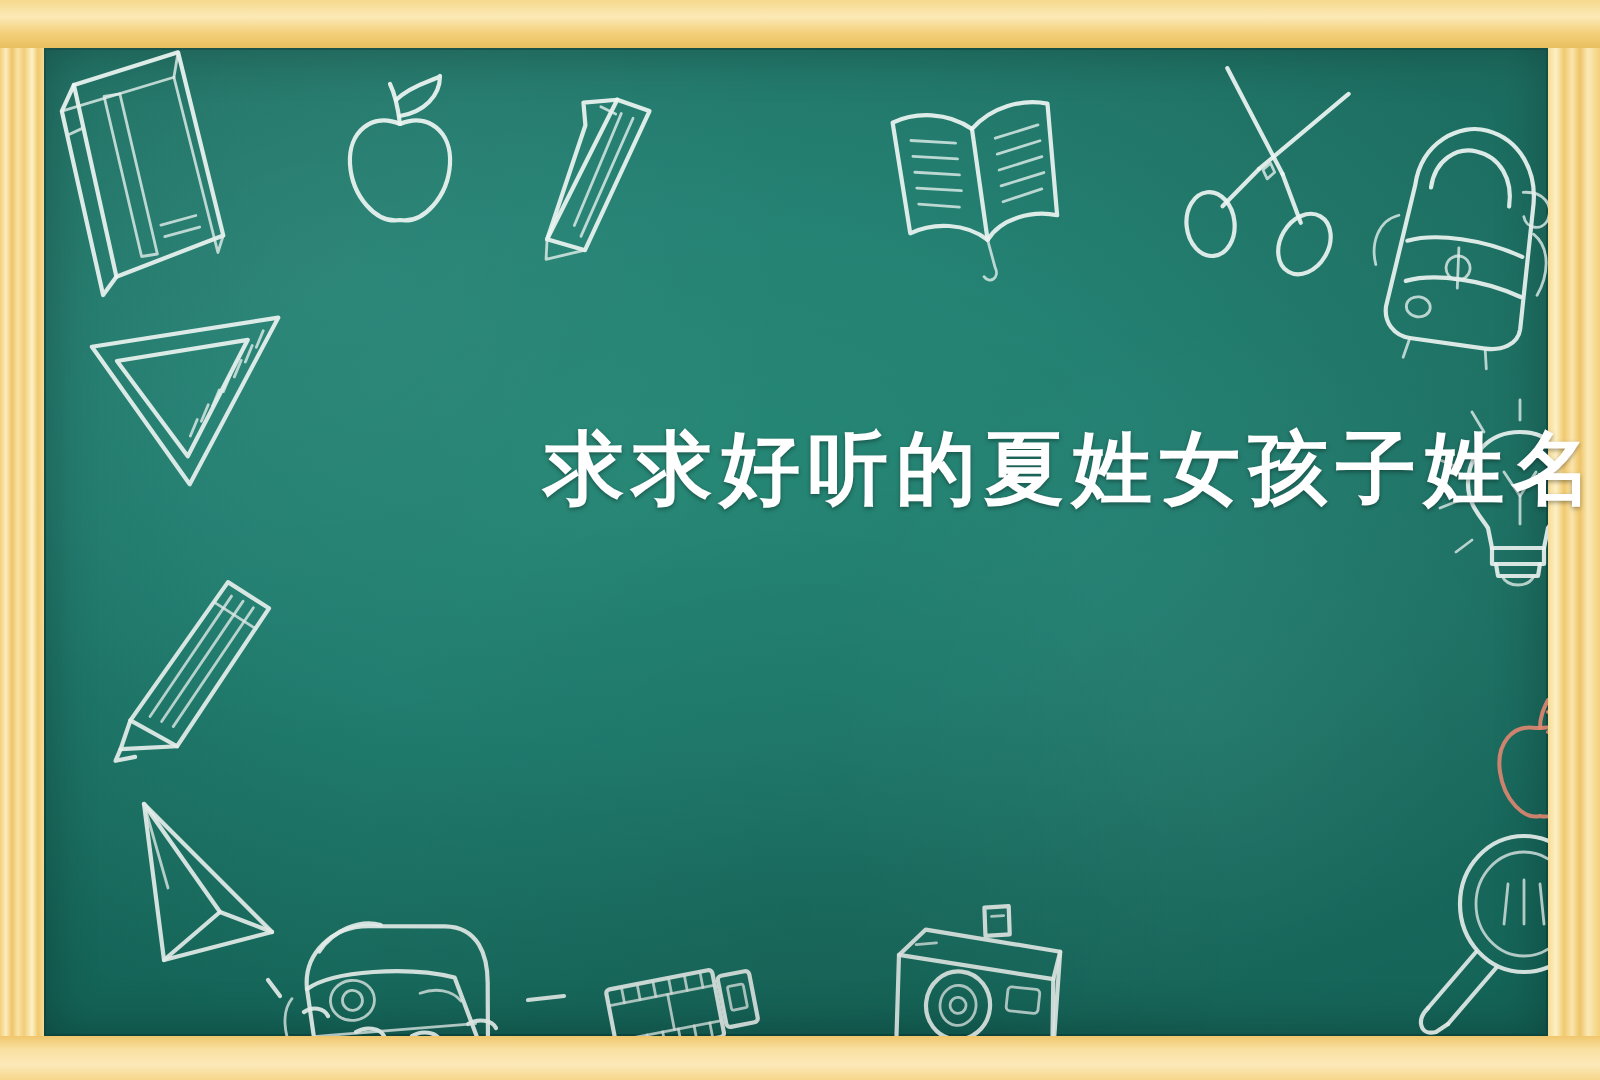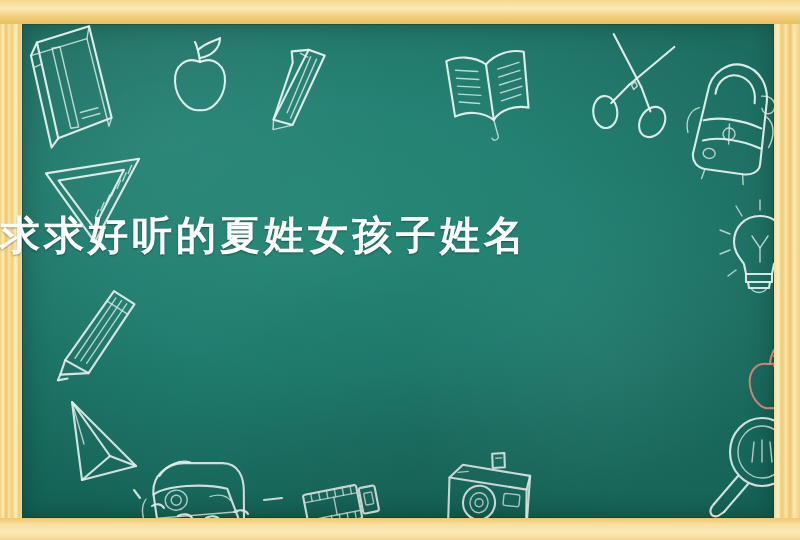--- a/index.html
+++ b/index.html
@@ -112,21 +112,21 @@
     stroke-linejoin: round;
     opacity: 0.9;
   }
 
   
   .headline {
     position: absolute;
     left: 0;
     top: 212px;
     width: 800px;
-    text-align: left;
+    text-align: right;
     color: #ffffff;
     font-size: 40px;
     line-height: 1.15;
     letter-spacing: 4px;
     font-weight: 600;
     text-shadow: 0 1px 2px rgba(0,0,0,0.35);
     white-space: nowrap;
     font-family: "DejaVu Sans", "Liberation Sans", sans-serif;
   }
 </style>

